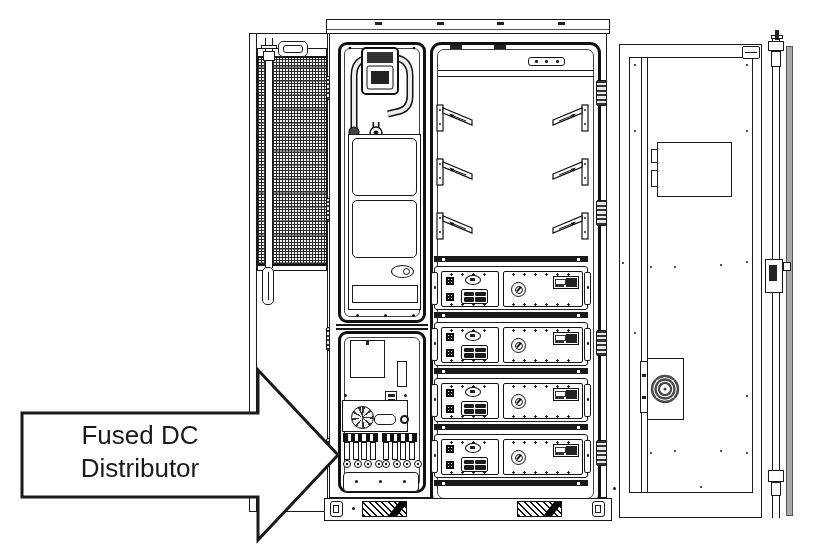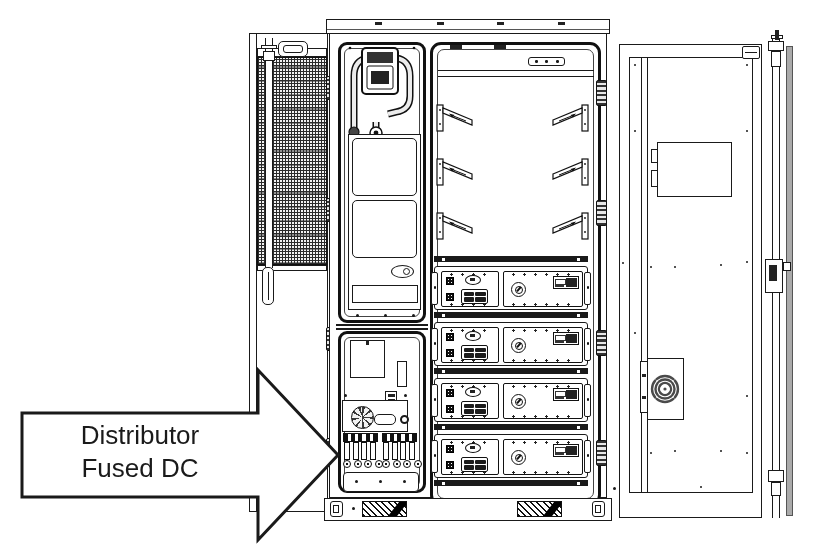--- a/index.html
+++ b/index.html
@@ -404,17 +404,17 @@
   <div class="box" style="left:765px;top:259px;width:18px;height:34px"></div>
   <div class="dash" style="left:769px;top:265px;width:8px;height:16px"></div>
   <div class="box" style="left:783px;top:262px;width:8px;height:9px"></div>
   <div class="box" style="left:768px;top:470px;width:16px;height:12px"></div>
   <div class="box" style="left:771px;top:482px;width:10px;height:14px"></div>
 
   <svg style="left:0;top:0;z-index:40" width="822" height="554" viewBox="0 0 822 554">
     <polygon points="22,413 258,413 258,370 338,455 258,540 258,497 22,497" fill="#ffffff" stroke="#1a1a1a" stroke-width="3"></polygon>
   </svg>
   <div class="callout-text">
+    <div>Fused DC</div>
     <div>Distributor</div>
-    <div>Fused DC</div>
   </div>
 
 </div>
 
 </body></html>

